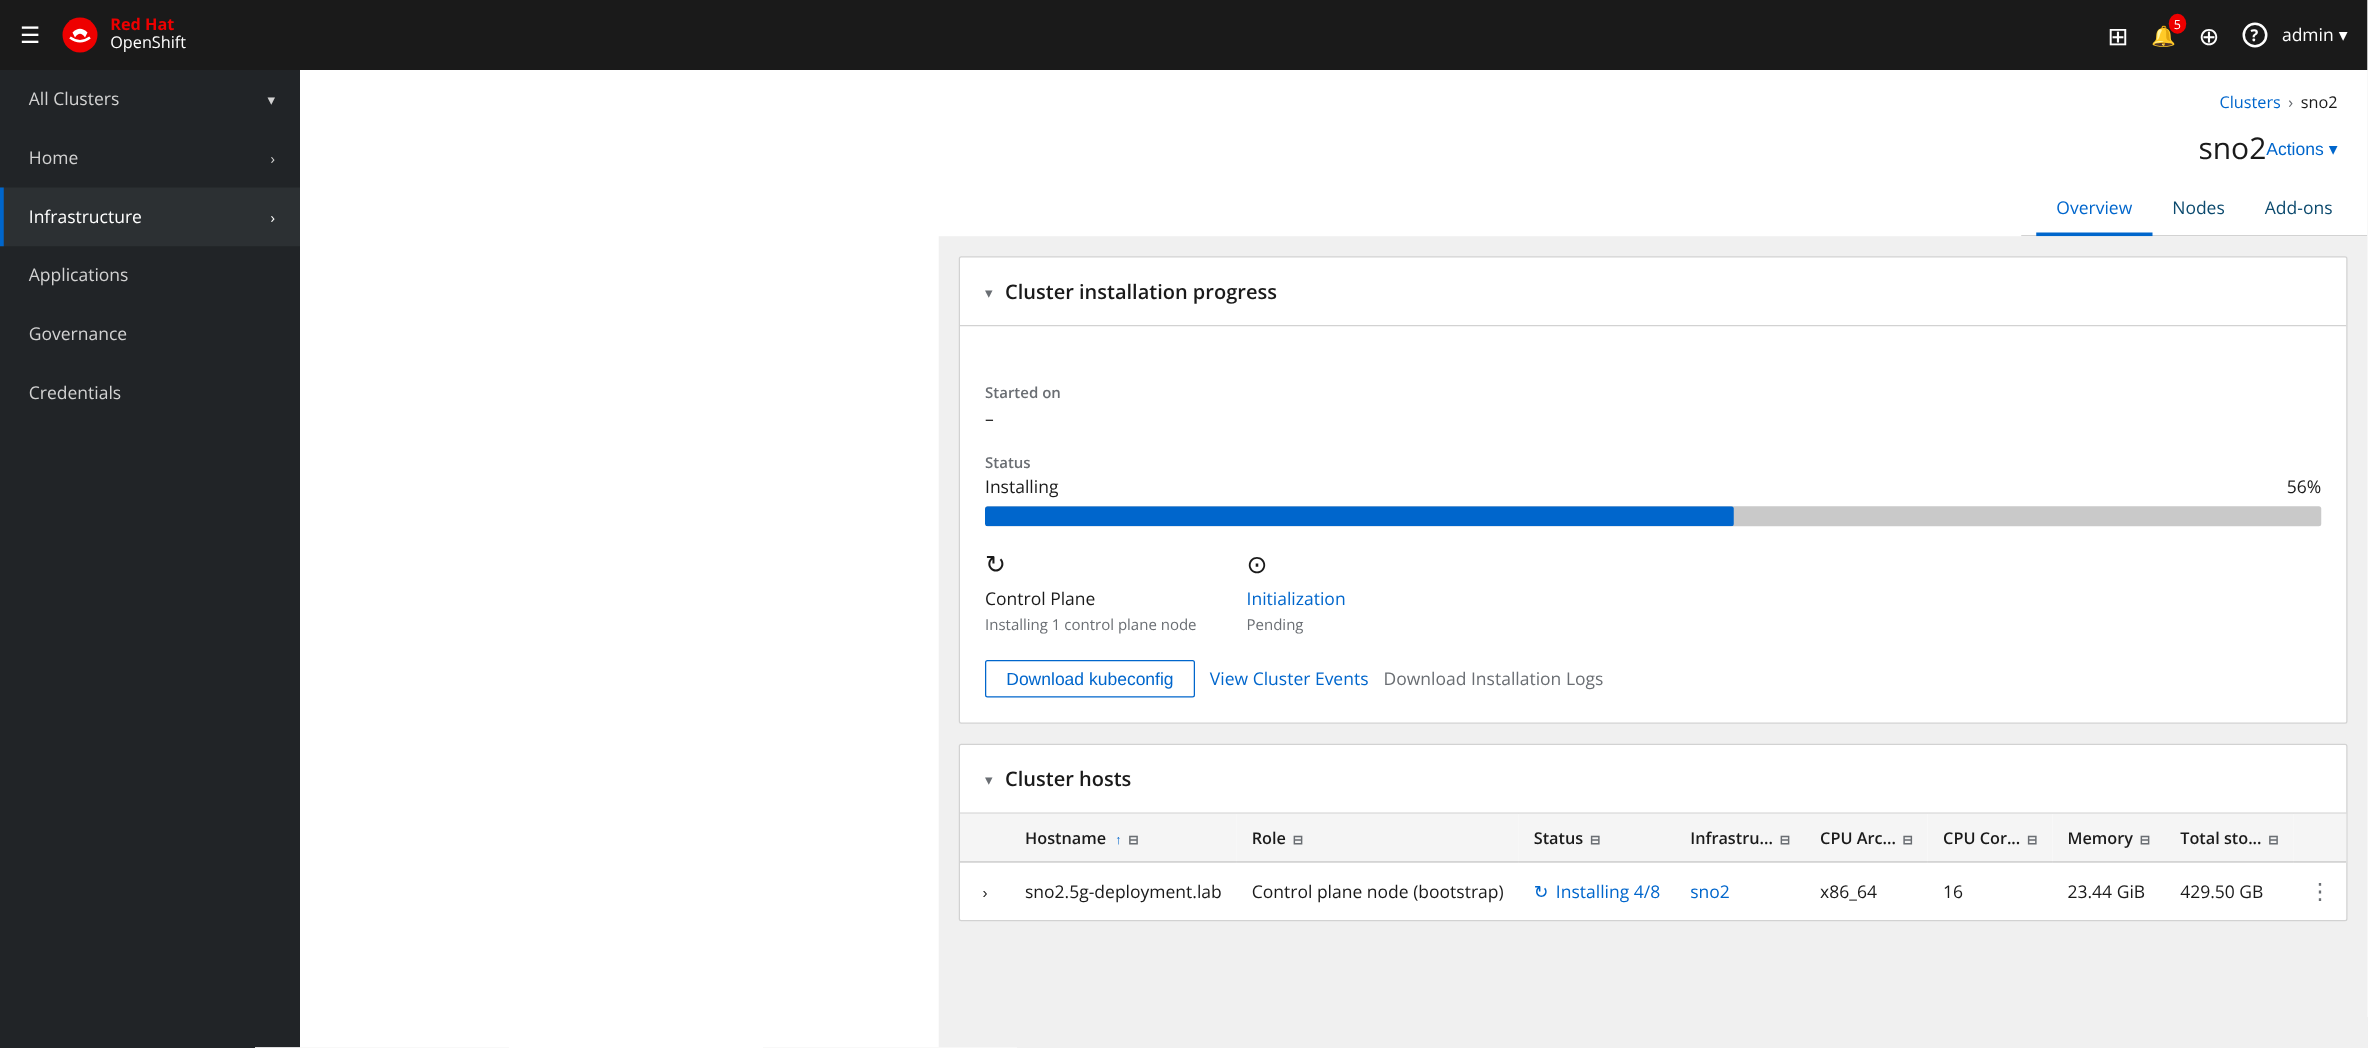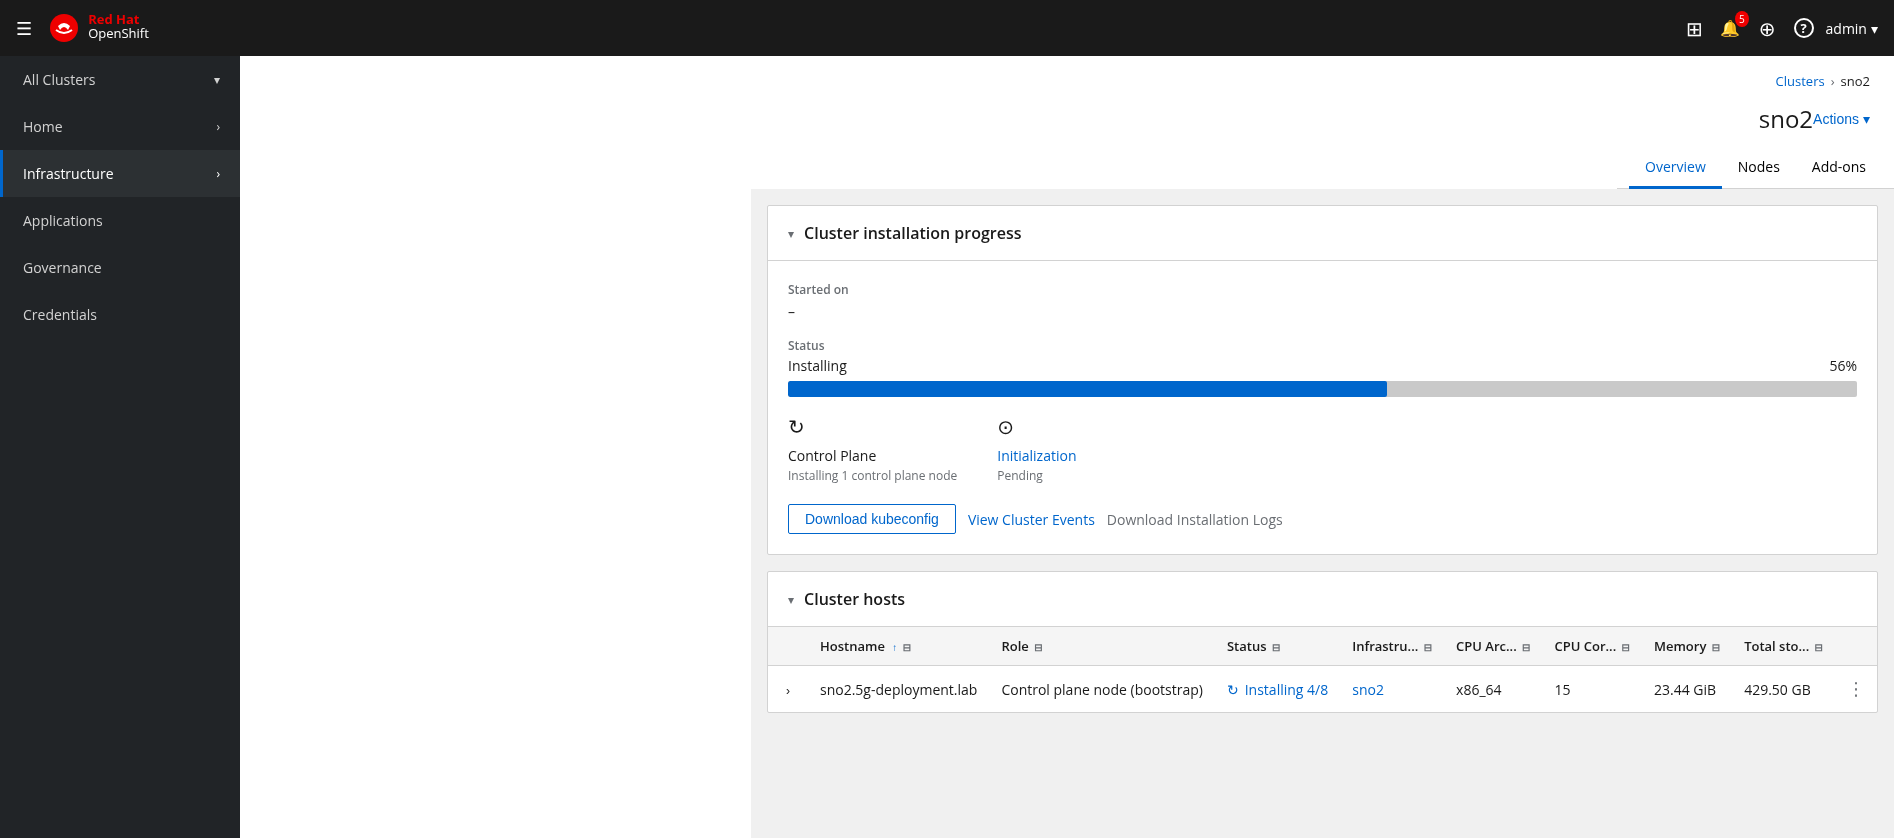--- a/index.html
+++ b/index.html
@@ -92,21 +92,21 @@
     .tabs-bar {
       display: flex;
       border-bottom: 1px solid #d2d2d2;
       padding: 0 12px;
       gap: 0;
     }
     .tab-item {
       padding: 10px 16px;
       cursor: pointer;
       font-size: 14px;
-      color: #000000;
+      color: #0c4a6e;
       border-bottom: 3px solid transparent;
       margin-bottom: -1px;
     }
     .tab-item.active { color: #0066cc; border-bottom-color: #0066cc; font-weight: 500; }
 
     
     .content-area { padding: 0; background: #f0f0f0; flex: 1; }
 
     
     .panel {
@@ -121,21 +121,21 @@
       padding: 16px 20px;
       border-bottom: 1px solid #d2d2d2;
       gap: 10px;
       cursor: pointer;
     }
     .panel-title { font-size: 16px; font-weight: 600; color: #1a1a1a; }
     .panel-chevron { font-size: 12px; color: #6a6e73; }
     .panel-body { padding: 20px; }
 
     
-    .install-grid { display: flex; gap: 40px; flex-wrap: wrap; }
+    .install-grid { display: flex; gap: 40px; flex-wrap: wrap; margin-top: 24px; }
     .install-field label { font-size: 12px; color: #6a6e73; font-weight: 600; display: block; margin-bottom: 4px; text-transform: none; }
     .install-field .value { font-size: 14px; color: #1a1a1a; }
 
     .status-section { margin-top: 16px; }
 
     .progress-bar-container { height: 16px; background: #c9c9c9; border-radius: 2px; overflow: hidden; margin-bottom: 16px; }
     .progress-bar-fill { height: 100%; background: #0066cc; border-radius: 2px; }
 
     .progress-steps { display: flex; gap: 40px; margin-bottom: 20px; }
     .progress-step { display: flex; flex-direction: column; gap: 2px; }
@@ -367,21 +367,21 @@
                 <td>
                   <span class="status-installing">
                     <span class="spin-icon">↻</span>
                     <a class="link-blue">Installing 4/8</a>
                   </span>
                 </td>
                 <td>
                   <a class="link-blue">sno2</a>
                 </td>
                 <td>x86_64</td>
-                <td>15</td>
+                <td>16</td>
                 <td>23.44 GiB</td>
                 <td>429.50 GB</td>
                 <td>
                   <button class="kebab-btn">⋮</button>
                 </td>
               </tr>
             </tbody>
           </table>
         </div>
       </div>

